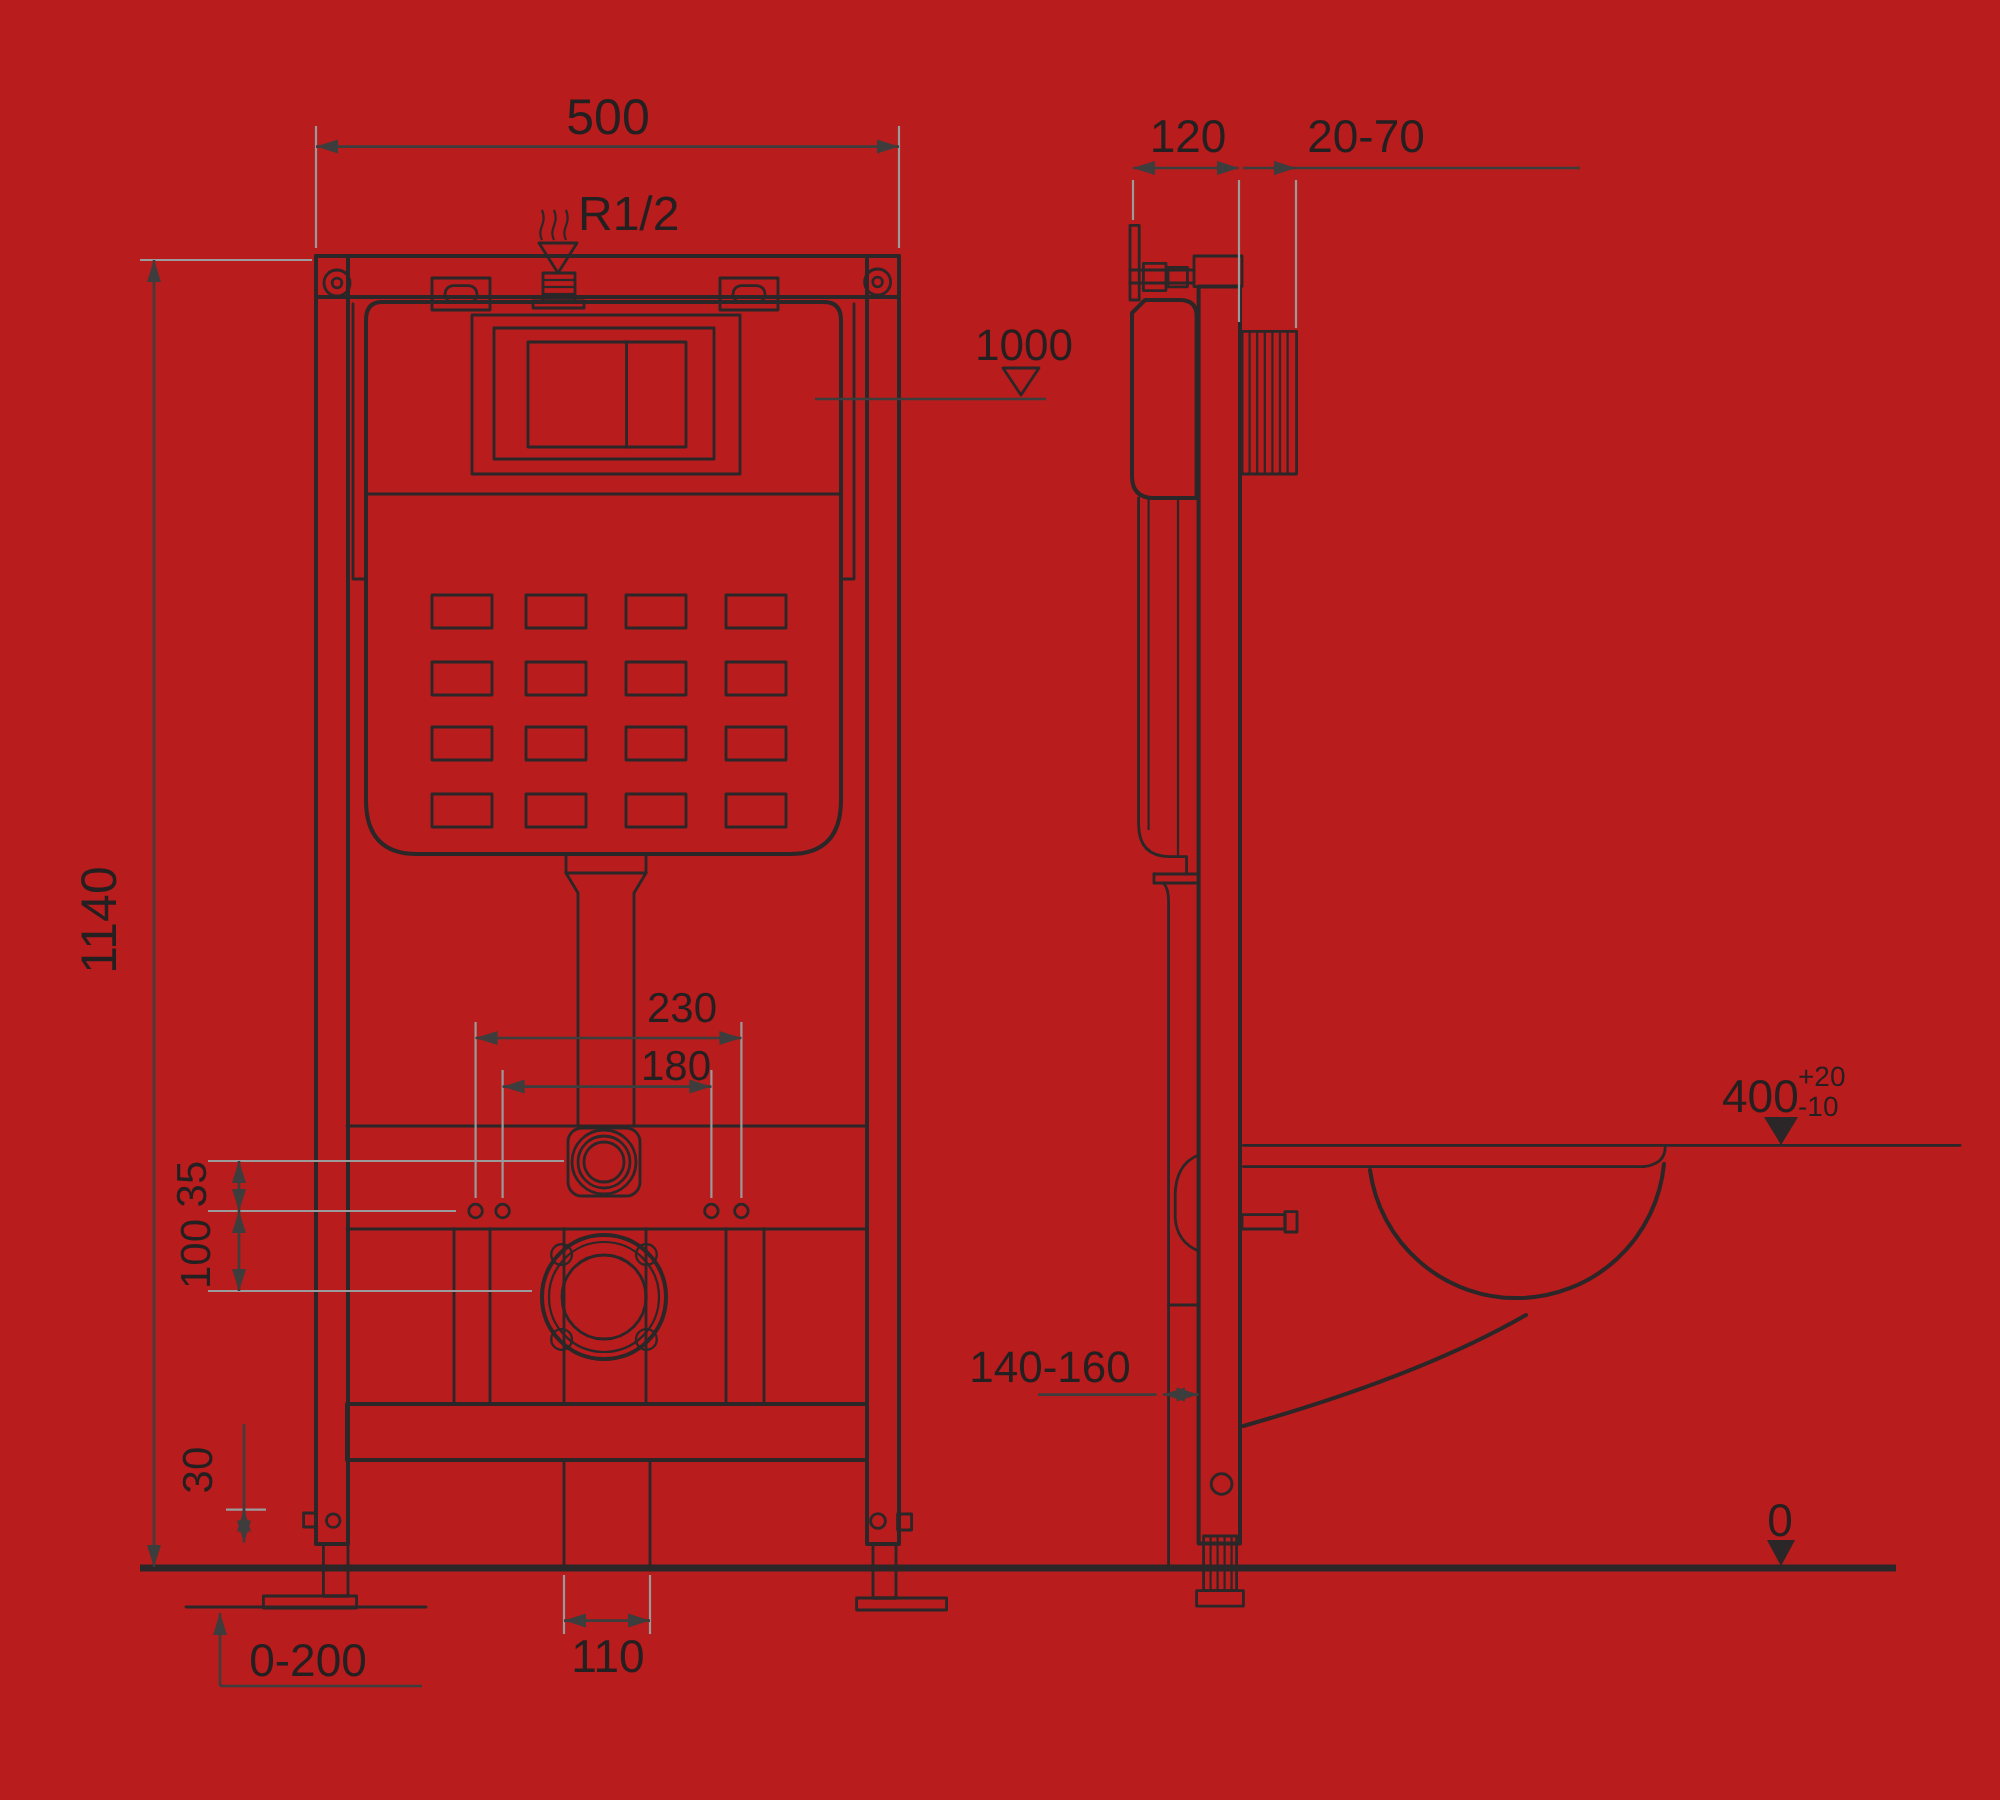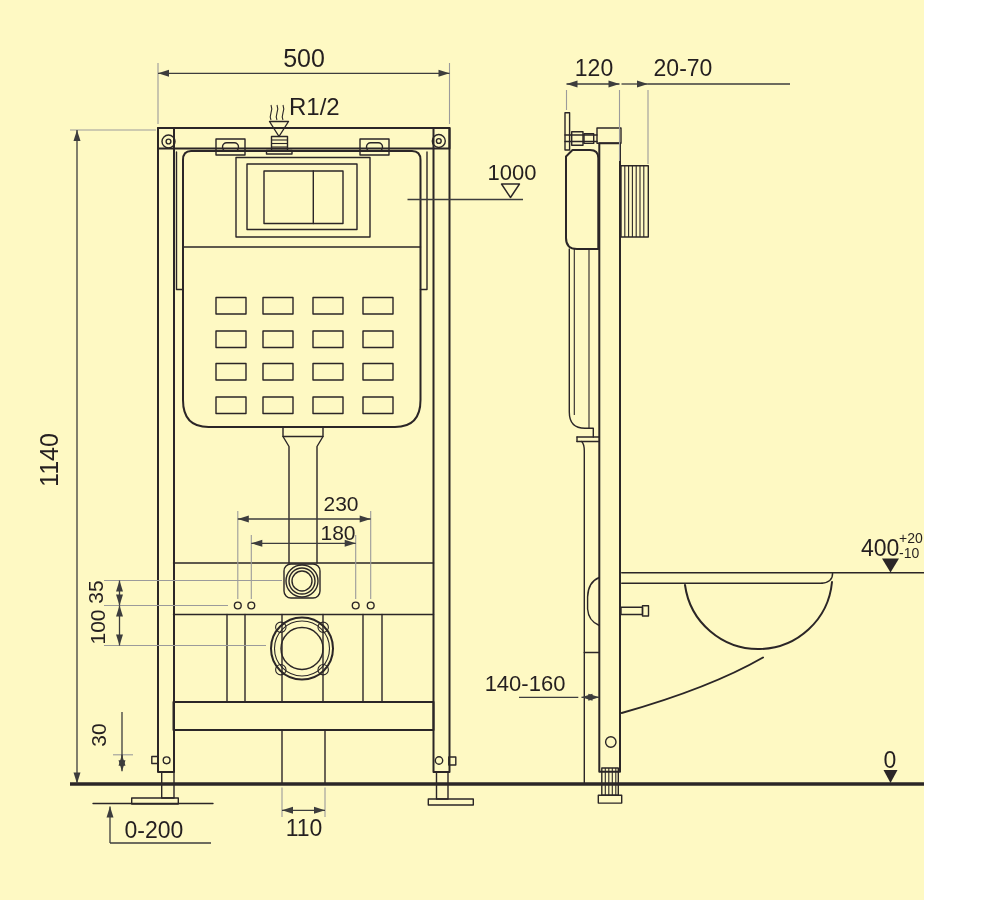--- a/index.html
+++ b/index.html
@@ -1,16 +1,16 @@
 <!DOCTYPE html>
 <html><head>
 <meta charset="utf-8">
 <style>
   html,body{margin:0;padding:0;background:#ffffff;}
-  .stage{position:relative;width:924px;height:900px;background:#fef9c3;overflow:hidden;}
+  .stage{position:relative;width:1000px;height:900px;background:#b91c1c;overflow:hidden;}
   svg{display:block;}
   .o  {stroke:#2b2627;fill:none;stroke-width:2;stroke-linecap:round;stroke-linejoin:round;}
   .o1 {stroke:#2b2627;fill:none;stroke-width:1.4;stroke-linecap:round;stroke-linejoin:round;}
   .o2 {stroke:#2b2627;fill:none;stroke-width:1.1;}
   .flr{stroke:#2b2627;fill:none;stroke-width:3.5;}
   .d  {stroke:#3d3d3d;fill:none;stroke-width:1.3;}
   .e  {stroke:#9b9b9b;fill:none;stroke-width:1.1;}
   .t  {fill:#241f20;font-family:"Liberation Sans",sans-serif;}
   .tm {text-anchor:middle;}
   .fillTri{fill:#2b2627;stroke:none;}

